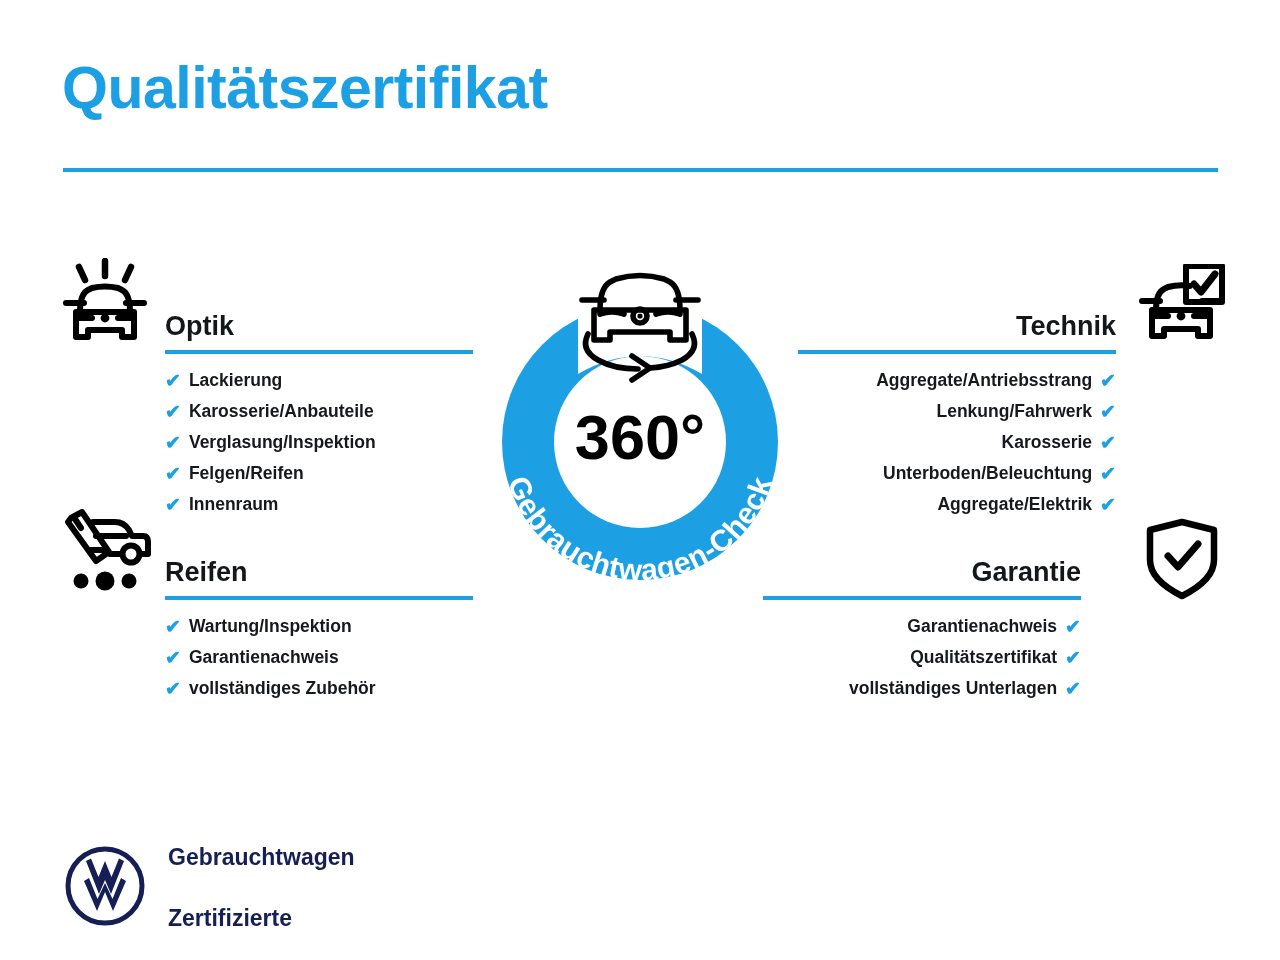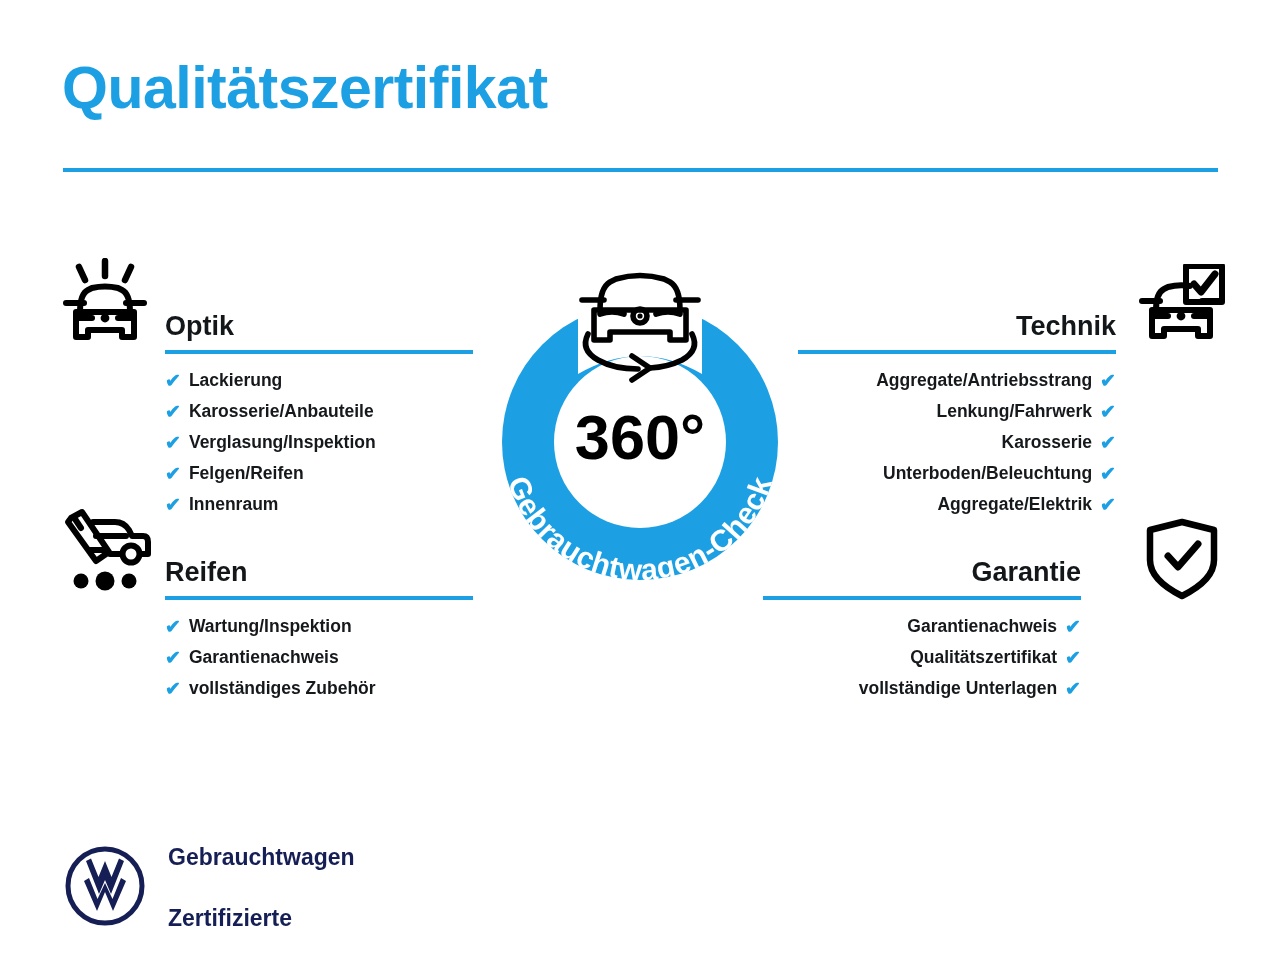--- a/index.html
+++ b/index.html
@@ -223,21 +223,21 @@
     <div class="items">
       <div class="item">
         <span>Garantienachweis</span>
         <span class="check">✔</span>
       </div>
       <div class="item">
         <span>Qualitätszertifikat</span>
         <span class="check">✔</span>
       </div>
       <div class="item">
-        <span>vollständige Unterlagen</span>
+        <span>vollständiges Unterlagen</span>
         <span class="check">✔</span>
       </div>
     </div>
   </div>
 
   <div class="badge">
     <svg width="348" height="386" viewBox="0 0 348 386">
       <defs>
         <path id="arcpath" d="M 36 196 A 138 138 0 1 0 312 196"></path>
         <mask id="ringmask">

